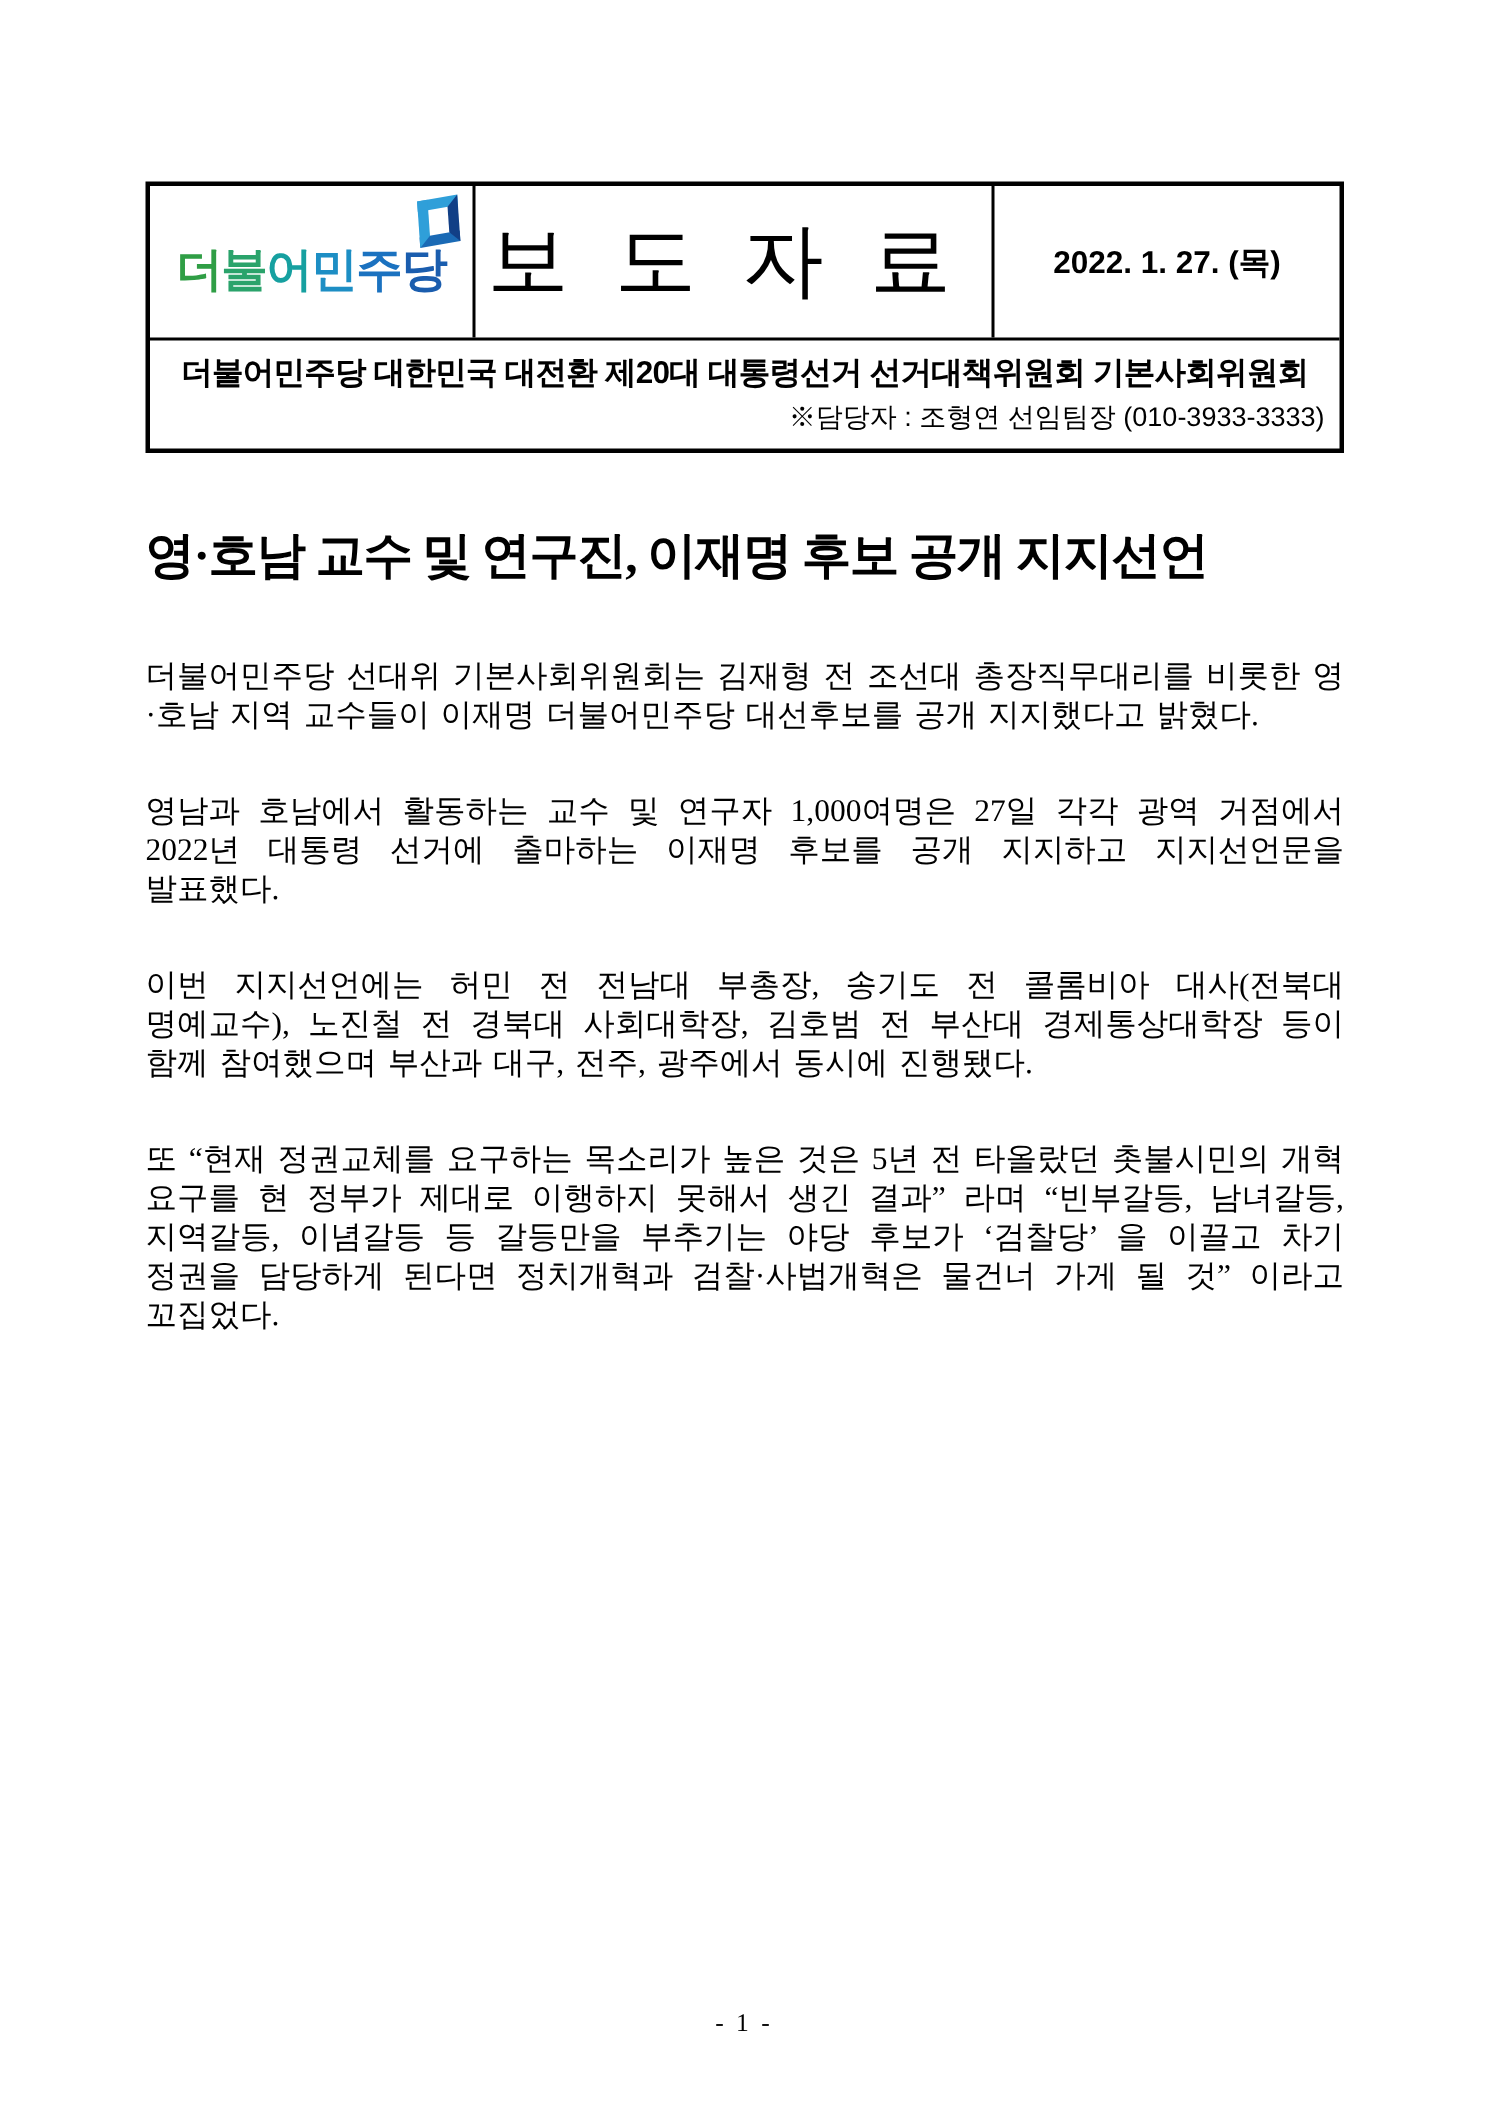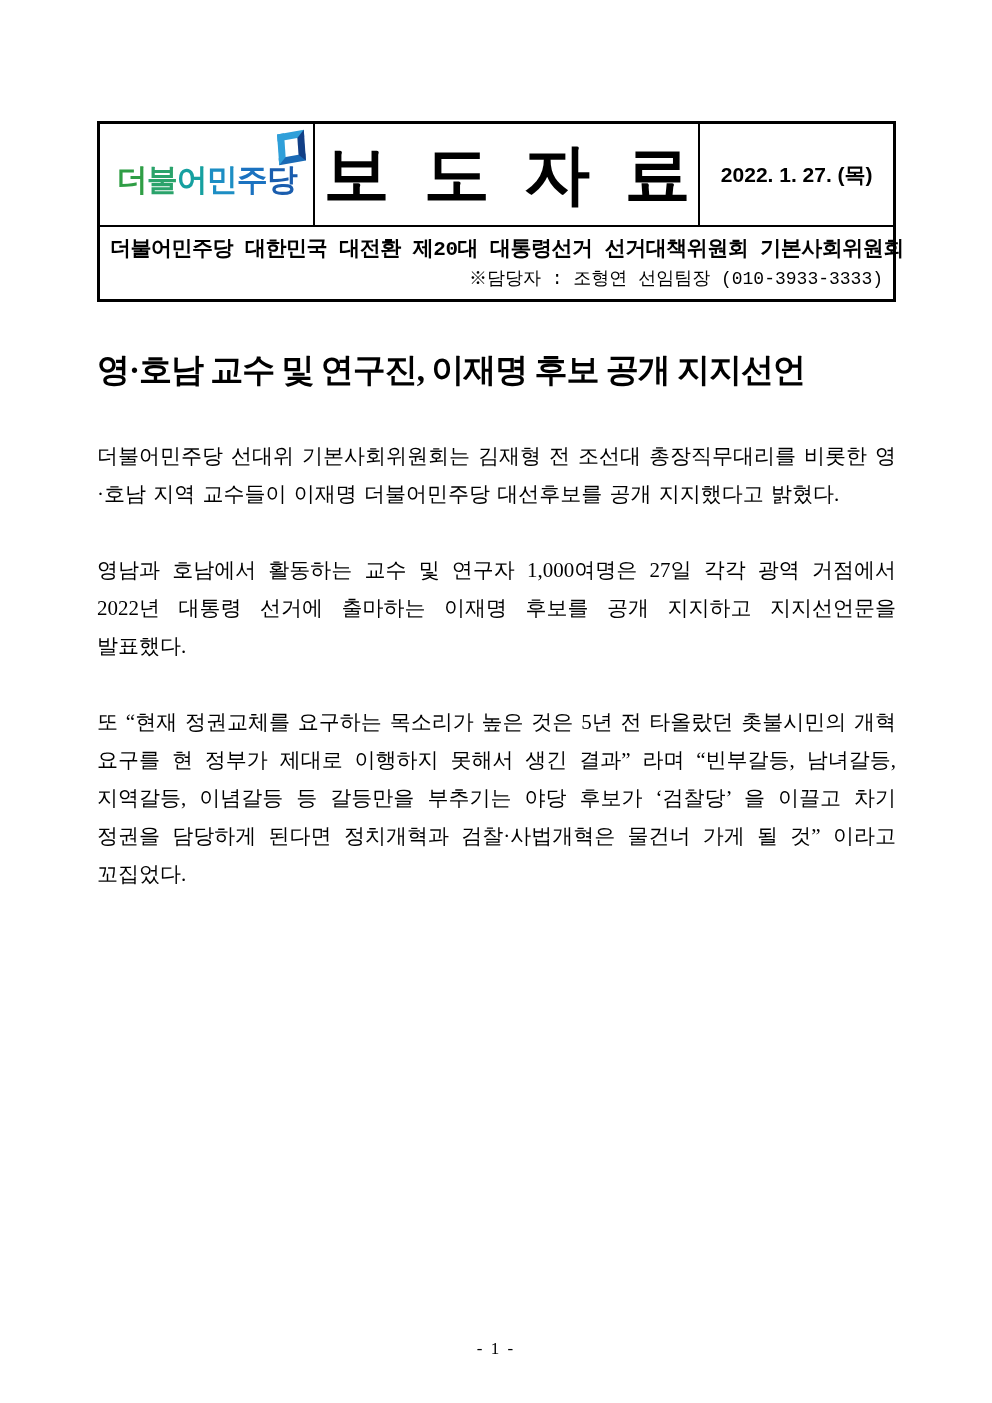--- a/index.html
+++ b/index.html
@@ -51,42 +51,41 @@
     border-top-color: #2f9fd9;
     border-left-color: #2f9fd9;
     border-right-color: #123f86;
     transform: rotate(-4deg) skewY(-6deg);
     display: block;
   }
   .cell-doctype {
     flex: 1;
     display: flex;
     align-items: center;
-    justify-content: center;
     font-family: "Liberation Sans", sans-serif;
-    font-weight: 700;
-    font-size: 66px;
+    font-weight: 400;
+    font-size: 54px;
     letter-spacing: 8px;
     padding-left: 8px;
     white-space: nowrap;
   }
   .cell-date {
-    width: 196px;
+    width: 232px;
     border-left: 2px solid #000;
     display: flex;
     align-items: center;
     justify-content: center;
     font-family: "Liberation Sans", sans-serif;
     font-weight: 700;
     font-size: 21px;
     white-space: nowrap;
   }
   .header-bottom {
     padding: 7px 10px 9px;
-    font-family: Liberation Mono, monospace;
+    font-family: Liberation Sans, sans-serif;
   }
   .committee {
     text-align: center;
     font-weight: 700;
     font-size: 21px;
     letter-spacing: -0.5px;
     white-space: nowrap;
   }
   .contact {
     text-align: right;
@@ -110,21 +109,21 @@
     font-family: "Liberation Serif", serif;
     font-size: 22px;
     font-weight: 700;
     letter-spacing: 0;
   }
 
   
   .body-text {
     margin-top: 44px;
     font-size: 21px;
-    line-height: 38px;
+    line-height: 26px;
     text-align: justify;
     word-break: keep-all;
     word-spacing: 2px;
   }
   .body-text p { margin: 0 0 38px 0; }
 
   
   .page-footer {
     position: absolute;
     left: 0;
@@ -159,18 +158,19 @@
       <div class="committee">더불어민주당 대한민국 대전환 제20대 대통령선거 선거대책위원회 기본사회위원회</div>
       <div class="contact">※담당자 : 조형연 선임팀장 (010-3933-3333)</div>
     </div>
   </header>
 
   <h1 class="title">영·호남 교수 및 연구진, 이재명 후보 공개 지지선언</h1>
 
   <div class="body-text">
     <p>더불어민주당 선대위 기본사회위원회는 김재형 전 조선대 총장직무대리를 비롯한 영·호남 지역 교수들이 이재명 더불어민주당 대선후보를 공개 지지했다고 밝혔다.</p>
     <p>영남과 호남에서 활동하는 교수 및 연구자 1,000여명은 27일 각각 광역 거점에서 2022년 대통령 선거에 출마하는 이재명 후보를 공개 지지하고 지지선언문을 발표했다.</p>
+    <p>이번 지지선언에는 허민 전 전남대 부총장, 송기도 전 콜롬비아 대사(전북대 명예교수), 노진철 전 경북대 사회대학장, 김호범 전 부산대 경제통상대학장 등이 함께 참여했으며 부산과 대구, 전주, 광주에서 동시에 진행됐다.</p>
     <p>또 “현재 정권교체를 요구하는 목소리가 높은 것은 5년 전 타올랐던 촛불시민의 개혁 요구를 현 정부가 제대로 이행하지 못해서 생긴 결과” 라며 “빈부갈등, 남녀갈등, 지역갈등, 이념갈등 등 갈등만을 부추기는 야당 후보가 ‘검찰당’ 을 이끌고 차기 정권을 담당하게 된다면 정치개혁과 검찰·사법개혁은 물건너 가게 될 것” 이라고 꼬집었다.</p>
   </div>
 
   <div class="page-footer">- 1 -</div>
 
 </div>
 
 </body></html>

